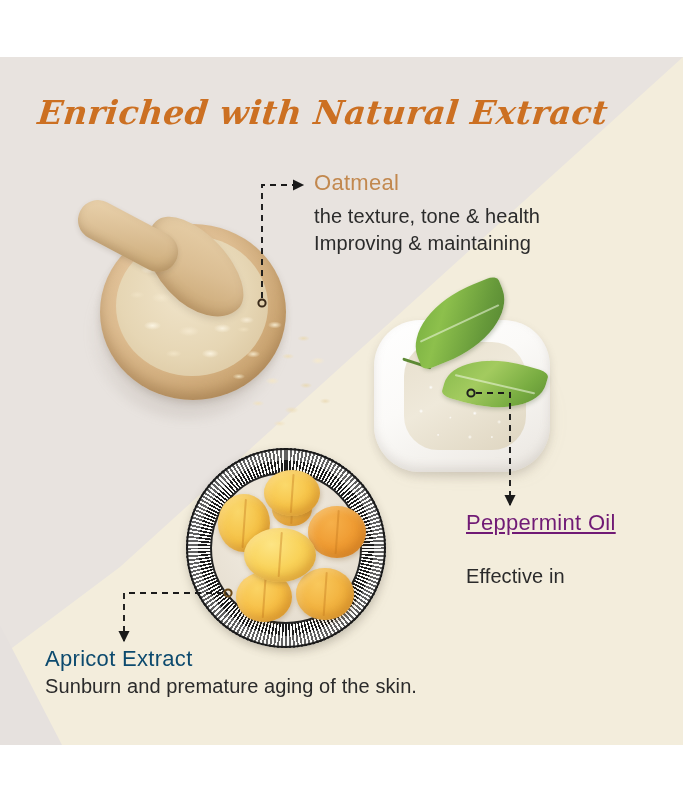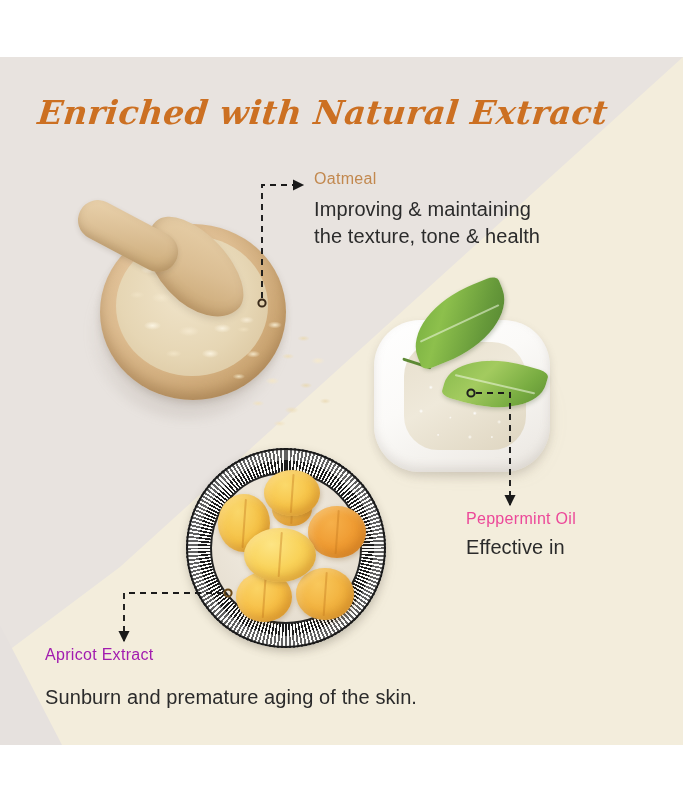--- a/index.html
+++ b/index.html
@@ -66,44 +66,44 @@
     font-size: 33px;
     letter-spacing: 0.4px;
     color: #CC7022;
     white-space: nowrap;
     transform: skewX(-6deg);
   }
 
   
   .callout { position: absolute; }
   .callout .head {
-    font-size: 16px;
+    font-size: 22px;
     font-weight: 400;
     letter-spacing: 0.3px;
     line-height: 1.15;
     white-space: nowrap;
   }
   .callout .body {
     font-size: 20px;
     color: #2B2B2B;
     line-height: 1.32;
     letter-spacing: 0.1px;
     margin-top: 8px;
   }
 
   #oatmeal-callout  { left: 314px; top: 170px; }
   #oatmeal-callout .head { color: #C2884E; }
 
   #pepper-callout   { left: 466px; top: 510px; }
-  #pepper-callout .head { color: #ec4899; }
-  #pepper-callout .body { margin-top: 6px; }
+  #pepper-callout .head { color: #701a75; text-decoration: underline; }
+  #pepper-callout .body { margin-top: 28px; }
 
   #apricot-callout  { left: 45px; top: 646px; }
-  #apricot-callout .head { color: #a21caf; }
-  #apricot-callout .body { margin-top: 20px; }
+  #apricot-callout .head { color: #0c4a6e; }
+  #apricot-callout .body { margin-top: 2px; }
 
   
   #leaders {
     position: absolute;
     left: 0; top: 0;
     width: 683px; height: 800px;
     pointer-events: none;
   }
 
   
@@ -412,22 +412,22 @@
 
     <g>
       <circle cx="228" cy="593" r="3.6" fill="none" stroke="#6B4A18" stroke-width="2"></circle>
       <path d="M223,593 L124,593 L124,641" fill="none" stroke="#1A1A1A" stroke-width="1.9" stroke-dasharray="6,5" marker-end="url(#arrowhead)"></path>
     </g>
   </svg>
 
   <div class="callout" id="oatmeal-callout">
     <div class="head">Oatmeal</div>
     <div class="body">
+      <div>the texture, tone &amp; health</div>
       <div>Improving &amp; maintaining</div>
-      <div>the texture, tone &amp; health</div>
     </div>
   </div>
 
   <div class="callout" id="pepper-callout">
     <div class="head">Peppermint Oil</div>
     <div class="body">
       <div>Effective in</div>
     </div>
   </div>
 

